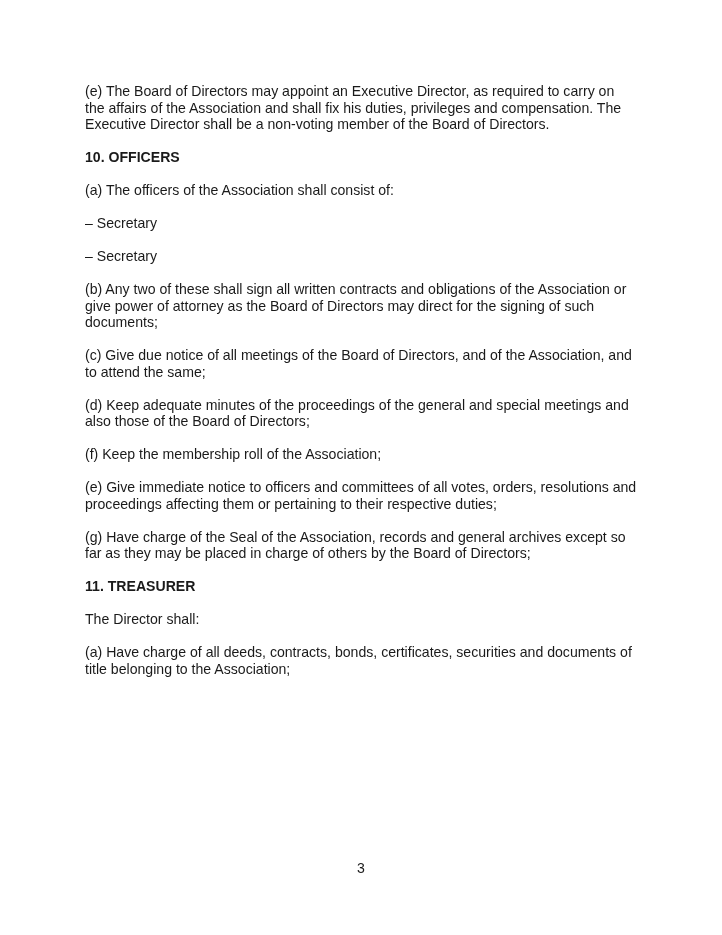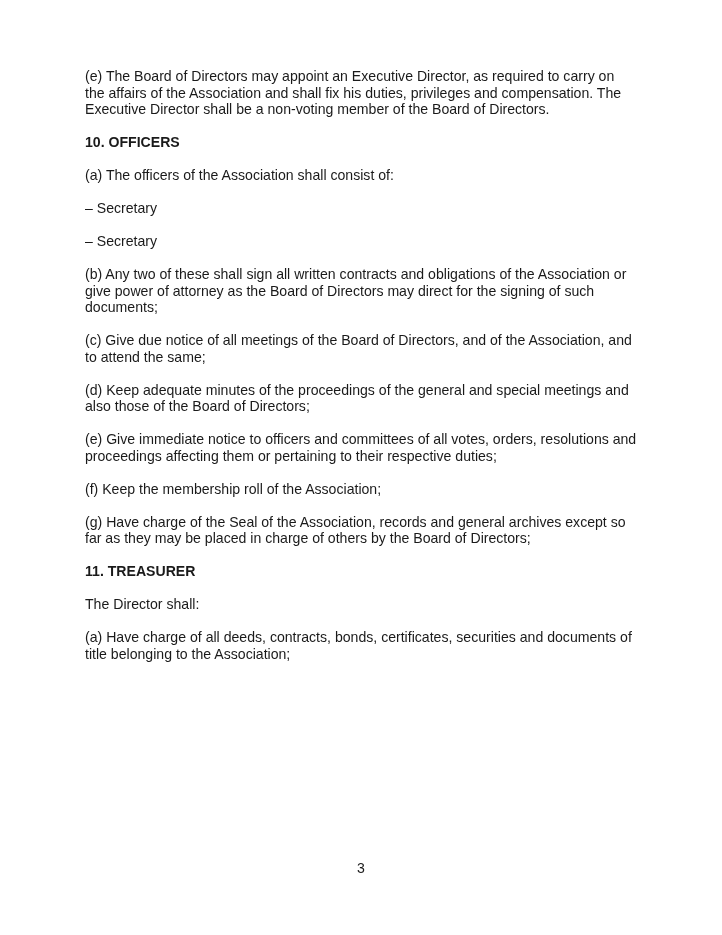--- a/index.html
+++ b/index.html
@@ -11,21 +11,21 @@
   }
   .page {
     position: relative;
     width: 722px;
     height: 935px;
     background: #ffffff;
     overflow: hidden;
   }
   .content {
     position: absolute;
-    top: 68px;
+    top: 83px;
     left: 85px;
     width: 552px;
     color: #1a1a1a;
     font-size: 14.1px;
     line-height: 16.5px;
   }
   .block { margin-bottom: 16.5px; }
   .heading { font-weight: bold; }
   .footer {
     position: absolute;
@@ -44,21 +44,21 @@
 <div class="page">
   <div class="content">
     <p class="block">(e) The Board of Directors may appoint an Executive Director, as required to carry on the affairs of the Association and shall fix his duties, privileges and compensation. The Executive Director shall be a non-voting member of the Board of Directors.</p>
     <p class="block heading">10. OFFICERS</p>
     <p class="block">(a) The officers of the Association shall consist of:</p>
     <p class="block">– Secretary</p>
     <p class="block">– Secretary</p>
     <p class="block">(b) Any two of these shall sign all written contracts and obligations of the Association or give power of attorney as the Board of Directors may direct for the signing of such documents;</p>
     <p class="block">(c) Give due notice of all meetings of the Board of Directors, and of the Association, and to attend the same;</p>
     <p class="block">(d) Keep adequate minutes of the proceedings of the general and special meetings and also those of the Board of Directors;</p>
+    <p class="block">(f) Keep the membership roll of the Association;</p>
     <p class="block">(e) Give immediate notice to officers and committees of all votes, orders, resolutions and proceedings affecting them or pertaining to their respective duties;</p>
-    <p class="block">(f) Keep the membership roll of the Association;</p>
     <p class="block">(g) Have charge of the Seal of the Association, records and general archives except so far as they may be placed in charge of others by the Board of Directors;</p>
     <p class="block heading">11. TREASURER</p>
     <p class="block">The Director shall:</p>
     <p class="block">(a) Have charge of all deeds, contracts, bonds, certificates, securities and documents of title belonging to the Association;</p>
   </div>
   <div class="footer">3</div>
 </div>
 
 </body></html>

